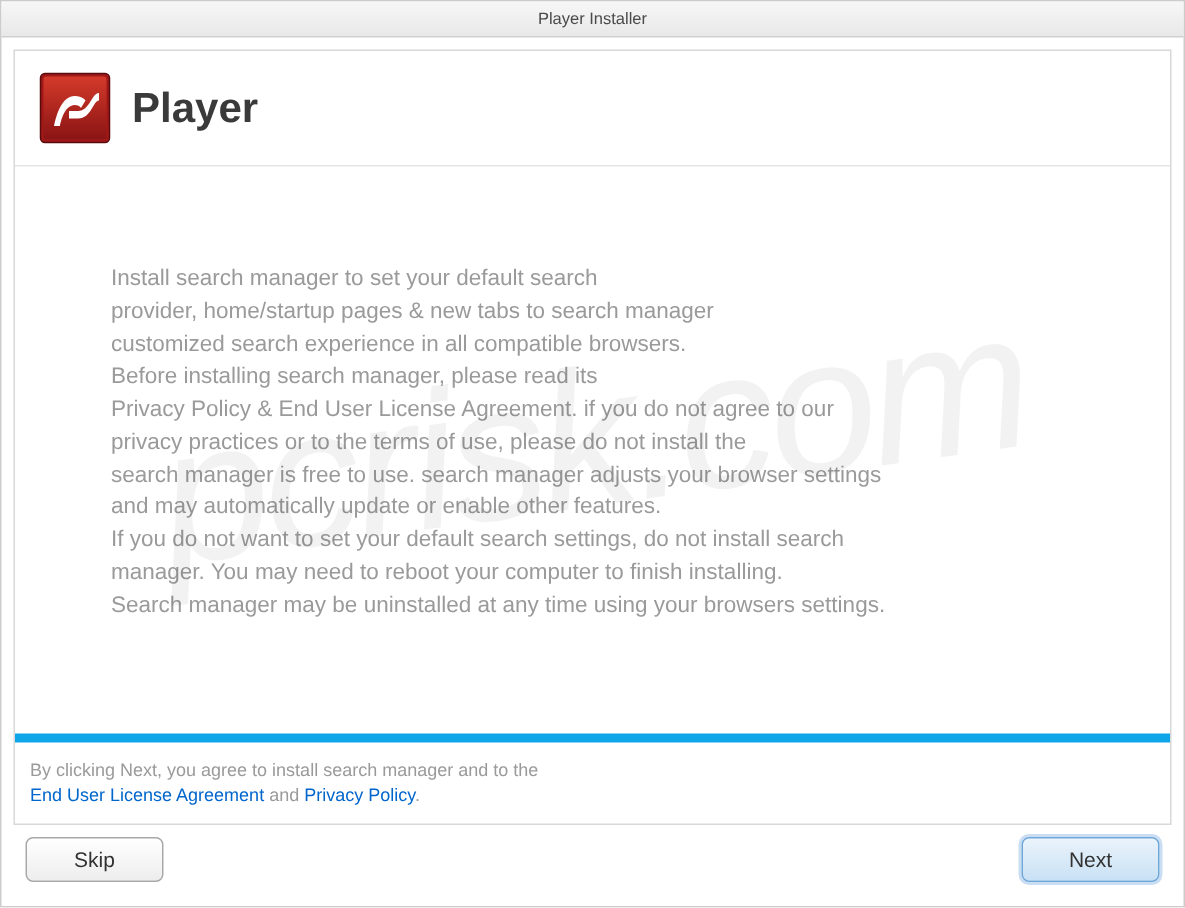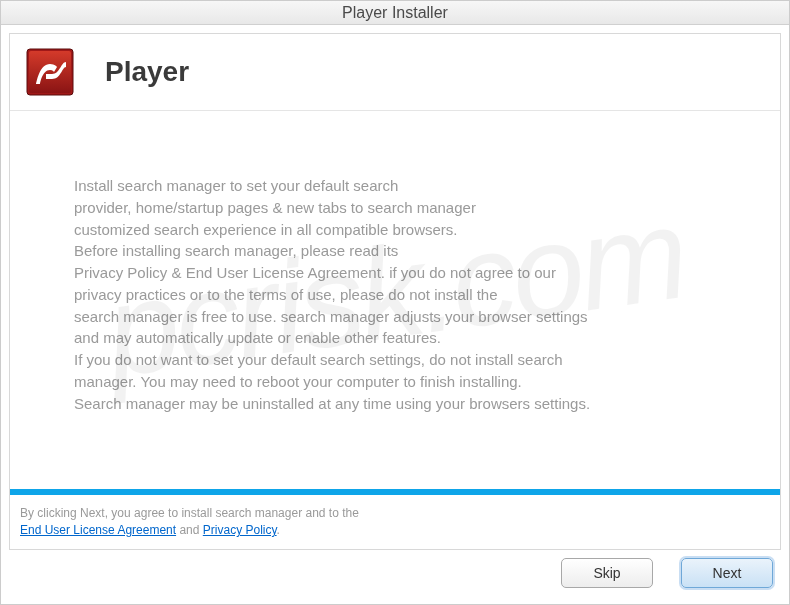--- a/index.html
+++ b/index.html
@@ -22,21 +22,21 @@
       display: flex;
       flex-direction: column;
     }
     .titlebar {
       height: 24px;
       background: linear-gradient(to bottom, #f7f7f7, #e8e8e8);
       border-bottom: 1px solid #d0d0d0;
       display: flex;
       align-items: center;
       justify-content: center;
-      font-size: 16px;
+      font-size: 11px;
       color: #4a4a4a;
     }
     .content-wrapper {
       flex: 1;
       padding: 8px;
       display: flex;
       flex-direction: column;
     }
     .inner-panel {
       flex: 1;
@@ -54,44 +54,42 @@
     .flash-icon {
       width: 48px;
       height: 48px;
       margin-right: 14px;
       flex-shrink: 0;
     }
     .header-title {
       font-size: 28px;
       font-weight: bold;
       color: #3a3a3a;
-      margin-left: 17px;
     }
     .body-text {
       padding: 64px 64px 20px 64px;
       font-size: 15px;
       line-height: 1.45;
       color: #9a9a9a;
       flex: 1;
     }
     .footer-note {
       padding: 10px 10px 10px 10px;
       font-size: 12px;
       color: #9a9a9a;
       border-top: 6px solid #0ea5e9;
       line-height: 1.4;
     }
     .footer-note a {
       color: #0066cc;
-      text-decoration: underline;
       cursor: pointer;
     }
     .button-bar {
       display: flex;
-      justify-content: flex-end;
+      justify-content: space-between;
       padding: 8px;
     }
     .btn {
       min-width: 92px;
       height: 30px;
       font-size: 14px;
       border-radius: 5px;
       border: 1px solid #a8a8a8;
       background: linear-gradient(to bottom, #ffffff, #ededed);
       cursor: pointer;

